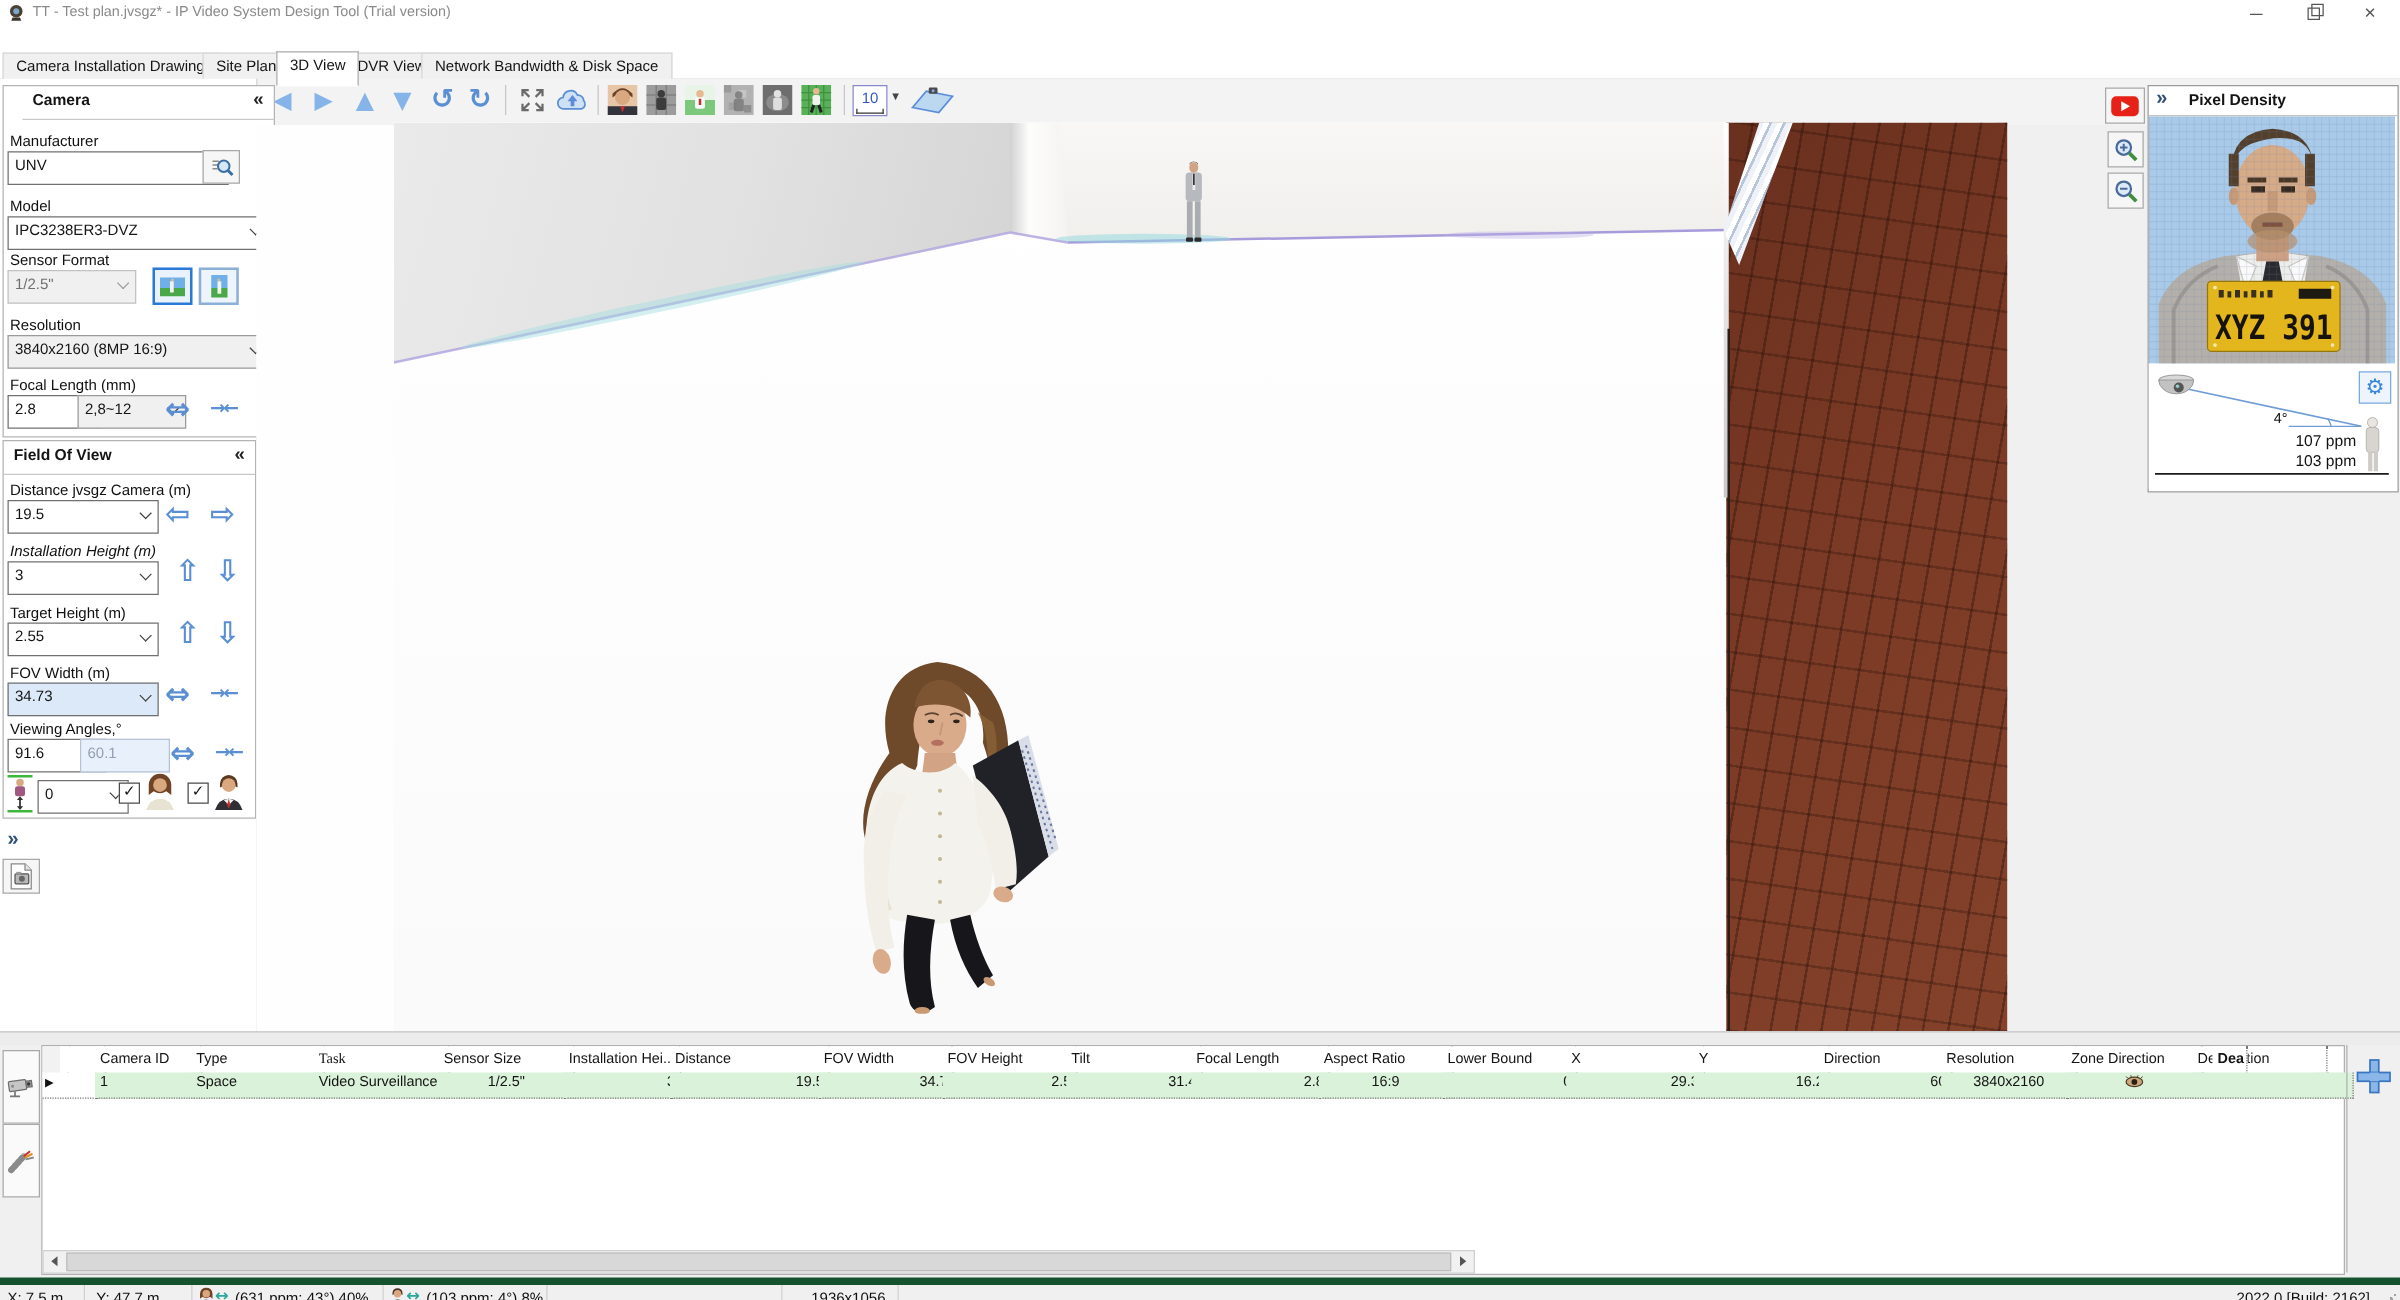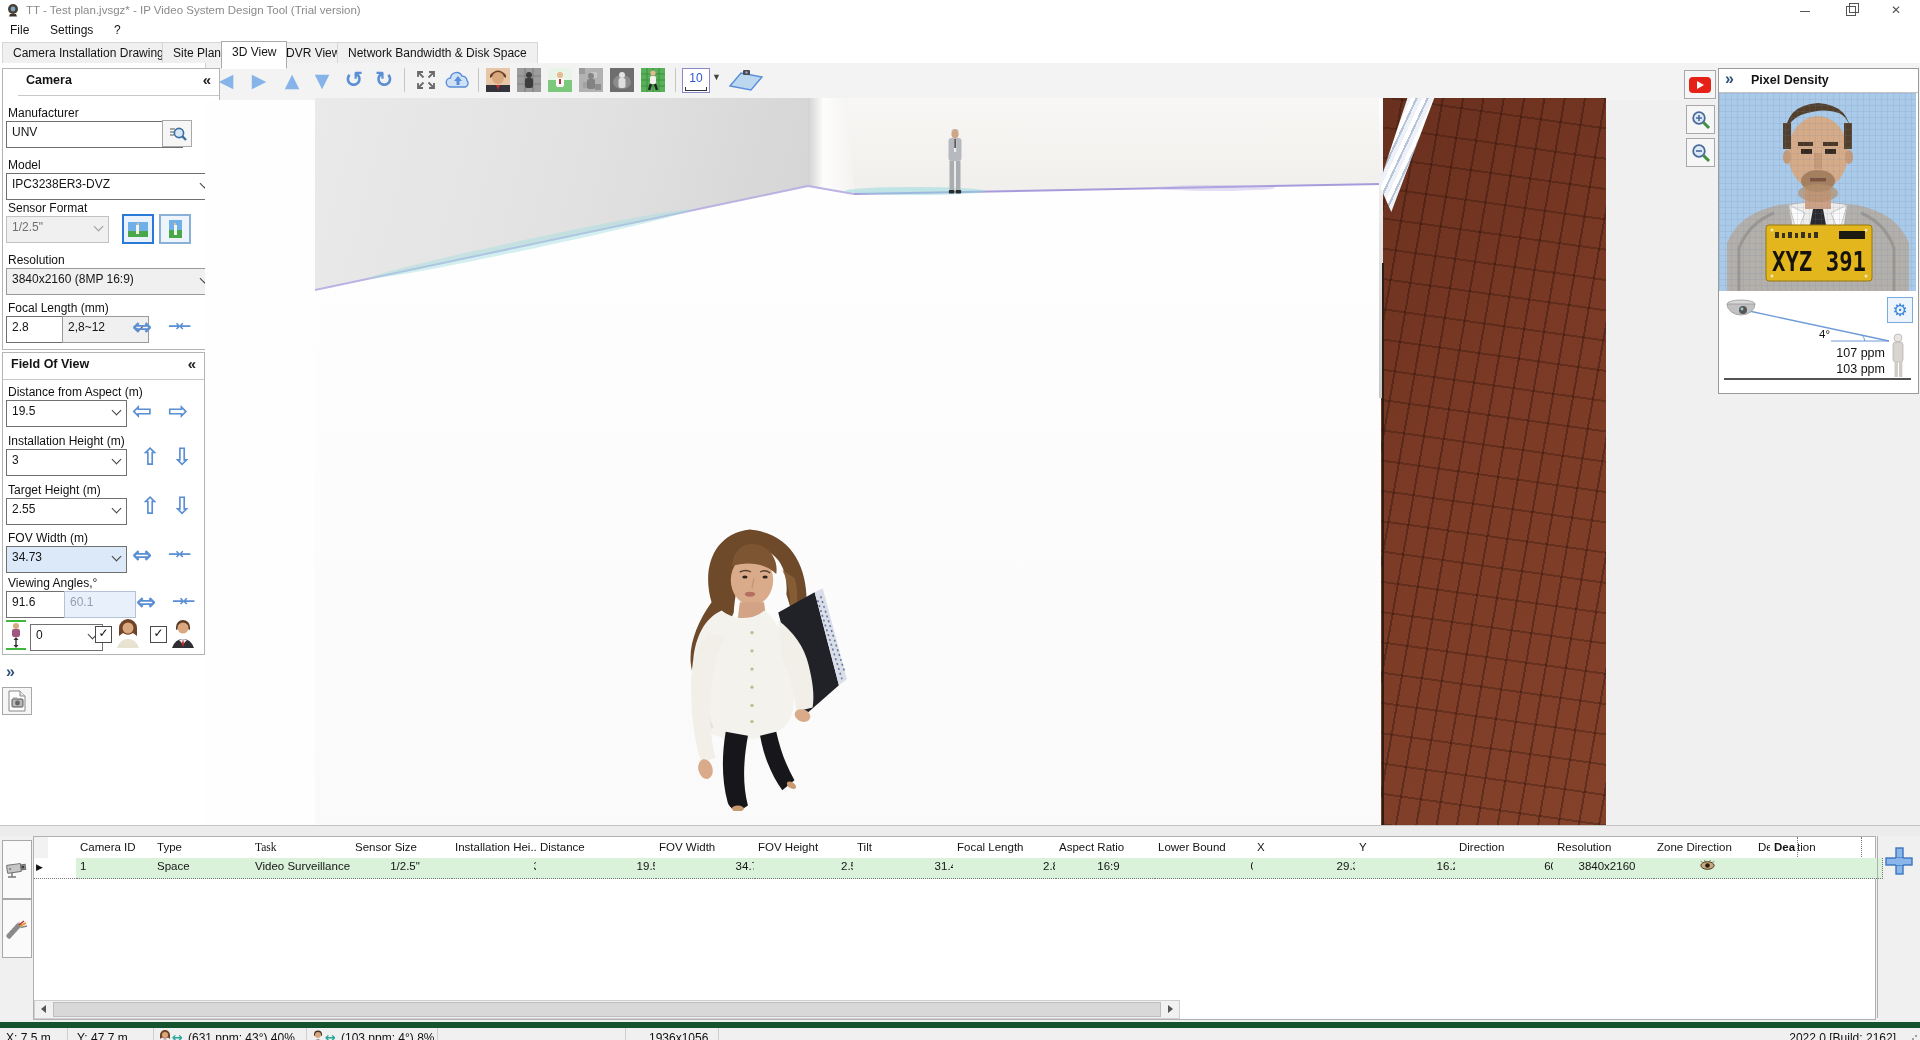--- a/index.html
+++ b/index.html
@@ -72,25 +72,20 @@
     </div>
     <div class="ab" style="left:1827px;top:0;width:45px;height:20px;">
       <span style="position:absolute;left:19px;top:6px;width:8px;height:8px;border:1px solid #555;background:#fff;"></span>
       <span style="position:absolute;left:22px;top:3px;width:8px;height:8px;border:1px solid #555;"></span>
     </div>
     <div class="ab" style="left:1872px;top:0;width:48px;height:20px;text-align:center;color:#555;font-size:12px;padding-top:3px;">
       <span>✕</span>
     </div>
   </div>
 
-  <div class="ab" style="left:0;top:20px;width:1920px;height:20px;background:#fff;">
-    <span class="menu-item" style="left:2px;">File</span>
-    <span class="menu-item" style="left:42px;">Settings</span>
-    <span class="menu-item" style="left:106px;">?</span>
-  </div>
 
   <div class="ab" style="left:0;top:40px;width:1920px;height:23px;background:#fff;border-bottom:1px solid #ababab;">
     <div class="tab" style="left:2px;">Camera Installation Drawing</div>
     <div class="tab" style="left:162px;">Site Plan</div>
     <div class="tab active" style="left:221px;">3D View</div>
     <div class="tab" style="left:275px;">DVR View</div>
     <div class="tab" style="left:337px;">Network Bandwidth &amp; Disk Space</div>
   </div>
 
   <div class="ab" style="left:205px;top:63px;width:1715px;height:37px;background:#f3f3f3;border-bottom:1px solid #d2d2d2;"></div>
@@ -237,25 +232,25 @@
     <div class="combo semi" style="left:62px;top:253px;width:62px;"><span>2,8~12</span></div>
     <span class="barrow" style="left:132px;top:252px;">⇔</span>
     <span class="conv" style="left:168px;top:252px;">→←</span>
 
     <div class="panelbox" style="top:289px;height:301px;">
       <div class="panelhead">
         <span>Field Of View</span>
         <span class="collapse">«</span>
       </div>
     </div>
-    <span class="lbl" style="left:8px;top:322px;">Distance from Aspect  (m)</span>
+    <span class="lbl" style="left:8px;top:322px;">Distance jvsgz Camera  (m)</span>
     <div class="combo" style="left:6px;top:337px;width:96px;"><span>19.5</span></div>
     <span class="barrow" style="left:132px;top:336px;">⇦</span>
     <span class="barrow" style="left:168px;top:336px;">⇨</span>
-    <span class="lbl" style="left:8px;top:371px;">Installation Height (m)</span>
+    <span class="lbl" style="left:8px;top:371px;font-style:italic;">Installation Height (m)</span>
     <div class="combo" style="left:6px;top:386px;width:96px;"><span>3</span></div>
     <span class="barrow" style="left:140px;top:382px;">⇧</span>
     <span class="barrow" style="left:172px;top:382px;">⇩</span>
     <span class="lbl" style="left:8px;top:420px;">Target Height (m)</span>
     <div class="combo" style="left:6px;top:435px;width:96px;"><span>2.55</span></div>
     <span class="barrow" style="left:140px;top:431px;">⇧</span>
     <span class="barrow" style="left:172px;top:431px;">⇩</span>
     <span class="lbl" style="left:8px;top:468px;">FOV Width (m)</span>
     <div class="combo blue" style="left:6px;top:483px;width:96px;"><span>34.73</span></div>
     <span class="barrow" style="left:132px;top:480px;">⇔</span>

